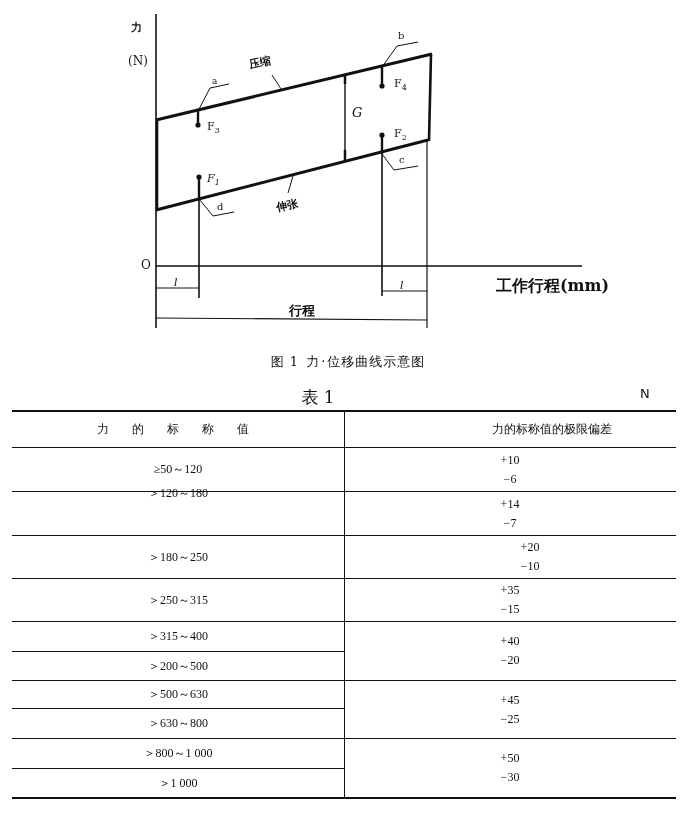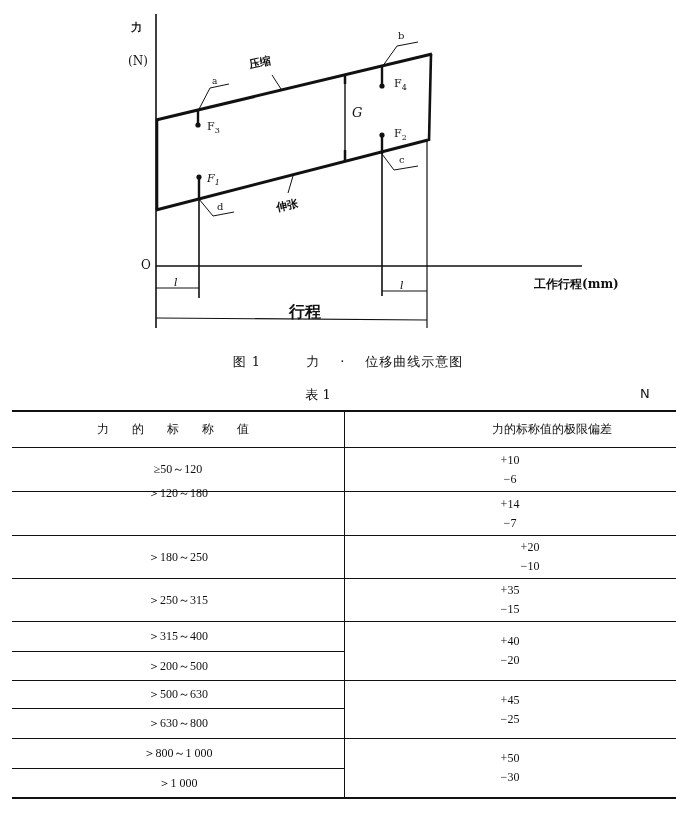--- a/index.html
+++ b/index.html
@@ -5,22 +5,22 @@
   html, body { margin: 0; padding: 0; background: #ffffff; }
   body { width: 696px; height: 823px; position: relative; overflow: hidden;
          font-family: "DejaVu Serif", serif; color: #111; }
   .abs { position: absolute; }
   #figure { position: absolute; left: 0; top: 0; width: 696px; height: 345px; }
   .lbl { position: absolute; font-size: 11px; line-height: 1; white-space: nowrap; }
   .lbl.it { font-style: italic; }
   .lbl.bold { font-weight: bold; }
   .caption { position: absolute; top: 353px; left: 0; width: 696px; text-align: center;
              font-size: 13px; letter-spacing: 1px; }
-  .caption span { margin: 0 20px; }
-  .table-title { position: absolute; top: 386px; left: 0; width: 636px; text-align: center; font-size: 13px; }
+  .caption span { margin: 0 1px; }
+  .table-title { position: absolute; top: 386px; left: 0; width: 636px; text-align: center; font-size: 17px; }
   .table-unit { position: absolute; top: 386px; left: 640px; font-size: 13px; font-family: "DejaVu Sans", sans-serif; }
   .rule { position: absolute; background: #111; }
   .cell { position: absolute; display: flex; align-items: center; justify-content: center;
           font-size: 12px; font-family: "Liberation Serif", serif; text-align: center; }
   .cell.left { left: 12px; width: 332px; }
   .cell.right { left: 344px; width: 332px; flex-direction: column; line-height: 1.55; }
   .hdr-left { letter-spacing: 10px; }
 </style>
 </head>
 <body>
@@ -75,38 +75,38 @@
     <line x1="156" y1="288" x2="199" y2="288" stroke="#111" stroke-width="1"></line>
 
     <line x1="382" y1="291" x2="427" y2="291" stroke="#111" stroke-width="1"></line>
 
     <line x1="156" y1="318" x2="427" y2="320" stroke="#111" stroke-width="1.2"></line>
   </svg>
 
   <span class="lbl bold" style="left:131px;top:22px;">力</span>
   <span class="lbl" style="left:128px;top:55px;font-size:12px;">(N)</span>
   <span class="lbl" style="left:141px;top:259px;font-size:12px;">O</span>
-  <span class="lbl bold" style="left:496px;top:278px;font-size:12px;margin-left:38px;">工作行程(mm)</span>
+  <span class="lbl bold" style="left:496px;top:278px;font-size:16px;">工作行程(mm)</span>
   <span class="lbl bold" style="left:249px;top:57px;transform:rotate(-12deg);">压缩</span>
   <span class="lbl bold" style="left:276px;top:200px;transform:rotate(-12deg);">伸张</span>
   <span class="lbl it" style="left:352px;top:106px;font-size:13px;">G</span>
 
   <span class="lbl" style="left:207px;top:121px;"><span>F</span><sub style="font-size:8px">3</sub></span>
   <span class="lbl it" style="left:207px;top:173px;"><span>F</span><sub style="font-size:8px">1</sub></span>
   <span class="lbl" style="left:394px;top:78px;"><span>F</span><sub style="font-size:8px">4</sub></span>
   <span class="lbl" style="left:394px;top:128px;"><span>F</span><sub style="font-size:8px">2</sub></span>
 
   <span class="lbl" style="left:212px;top:77px;font-size:9px;">a</span>
   <span class="lbl" style="left:398px;top:31px;font-size:10px;">b</span>
   <span class="lbl" style="left:399px;top:155px;font-size:10px;">c</span>
   <span class="lbl" style="left:217px;top:202px;font-size:10px;">d</span>
 
   <span class="lbl it" style="left:174px;top:277px;">l</span>
   <span class="lbl it" style="left:400px;top:280px;">l</span>
-  <span class="lbl bold" style="left:289px;top:304px;font-size:16px;">行程</span>
+  <span class="lbl bold" style="left:289px;top:304px;font-size:13px;">行程</span>
 </div>
 
 <div class="caption">
   <span>图 1</span>
   <span>力</span>·<span>位移曲线示意图</span>
 </div>
 
 <div class="table-title">表 1</div>
 <div class="table-unit">N</div>
 

